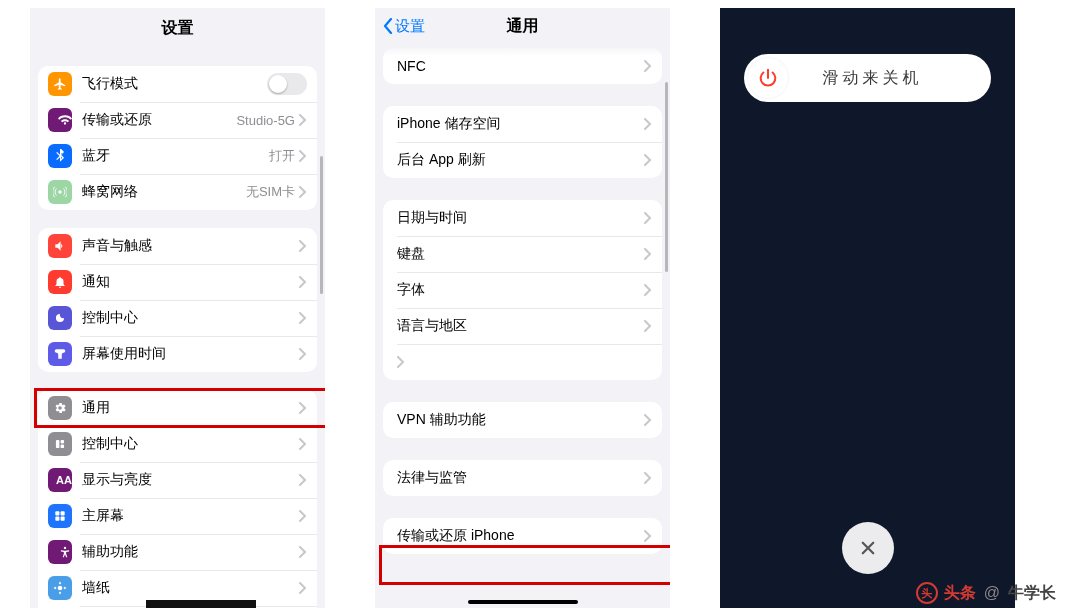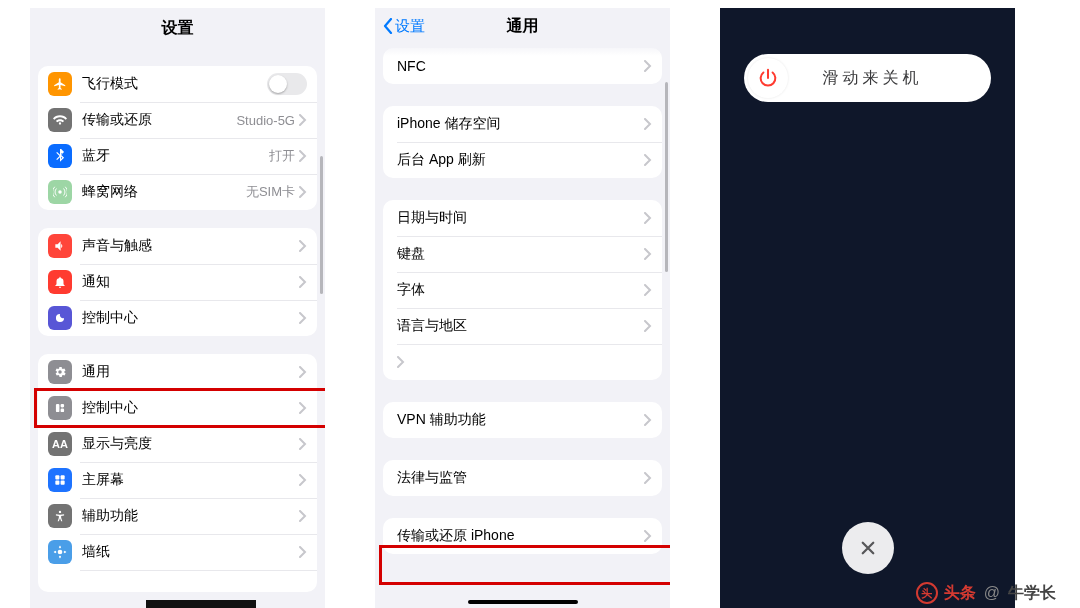--- a/index.html
+++ b/index.html
@@ -195,21 +195,21 @@
   }
 
   .scrollbar1{
     position:absolute; right:2px; top:148px;
     width:3px; height:138px; border-radius:2px;
     background:#b6b6bb;
   }
 
   
   .c-orange{background:#ff9500;}
-  .c-blue{background:#737373;}
+  .c-blue{background:#701a75;justify-content:flex-end;}
   .c-bt{background:#0a6cff;}
   .c-green2{background:#9dd6a5;}
   .c-red{background:#ff3b30;}
   .c-red2{background:#ff453a;}
   .c-purple{background:#5856d6;}
   .c-indigo{background:#5e5ce6;}
   .c-grey{background:#8e8e93;}
   .c-blue2{background:#1e73ff;}
   .c-cyan{background:#4a9ee8;}
   .black-bar{
@@ -315,20 +315,33 @@
               <path d="M19 12a7 7 0 1 1-7-7 5.5 5.5 0 0 0 7 7z"></path>
             </svg>
         </div>
         <span class="label">控制中心</span>
         <span class="chev">
             <svg width="8" height="12" viewBox="0 0 8 12">
               <path d="M1 1l5 5-5 5" stroke="#c7c7cc" stroke-width="2" fill="none" stroke-linecap="round"></path>
             </svg>
           </span>
       </div>
+      <div class="row">
+        <div class="iconbox c-indigo">
+          <svg width="14" height="14" viewBox="0 0 24 24" fill="#fff">
+              <path d="M6 4a3 3 0 0 0 0 6 3 3 0 0 1 3 3v7h6v-7a3 3 0 0 1 3-3 3 3 0 0 0 0-6H6z"></path>
+            </svg>
+        </div>
+        <span class="label">屏幕使用时间</span>
+        <span class="chev">
+            <svg width="8" height="12" viewBox="0 0 8 12">
+              <path d="M1 1l5 5-5 5" stroke="#c7c7cc" stroke-width="2" fill="none" stroke-linecap="round"></path>
+            </svg>
+          </span>
+      </div>
     </div>
 
     <div class="group">
       <div class="row">
         <div class="iconbox c-grey">
           <svg width="14" height="14" viewBox="0 0 24 24" fill="#fff">
               <path d="M19.4 13a7 7 0 0 0 0-2l2.1-1.6-2-3.4-2.5 1a7 7 0 0 0-1.7-1l-.4-2.6h-4l-.4 2.6a7 7 0 0 0-1.7 1l-2.5-1-2 3.4L6.6 11a7 7 0 0 0 0 2l-2.1 1.6 2 3.4 2.5-1a7 7 0 0 0 1.7 1l.4 2.6h4l.4-2.6a7 7 0 0 0 1.7-1l2.5 1 2-3.4L19.4 13zM12 15a3 3 0 1 1 0-6 3 3 0 0 1 0 6z"></path>
             </svg>
         </div>
         <span class="label">通用</span>

